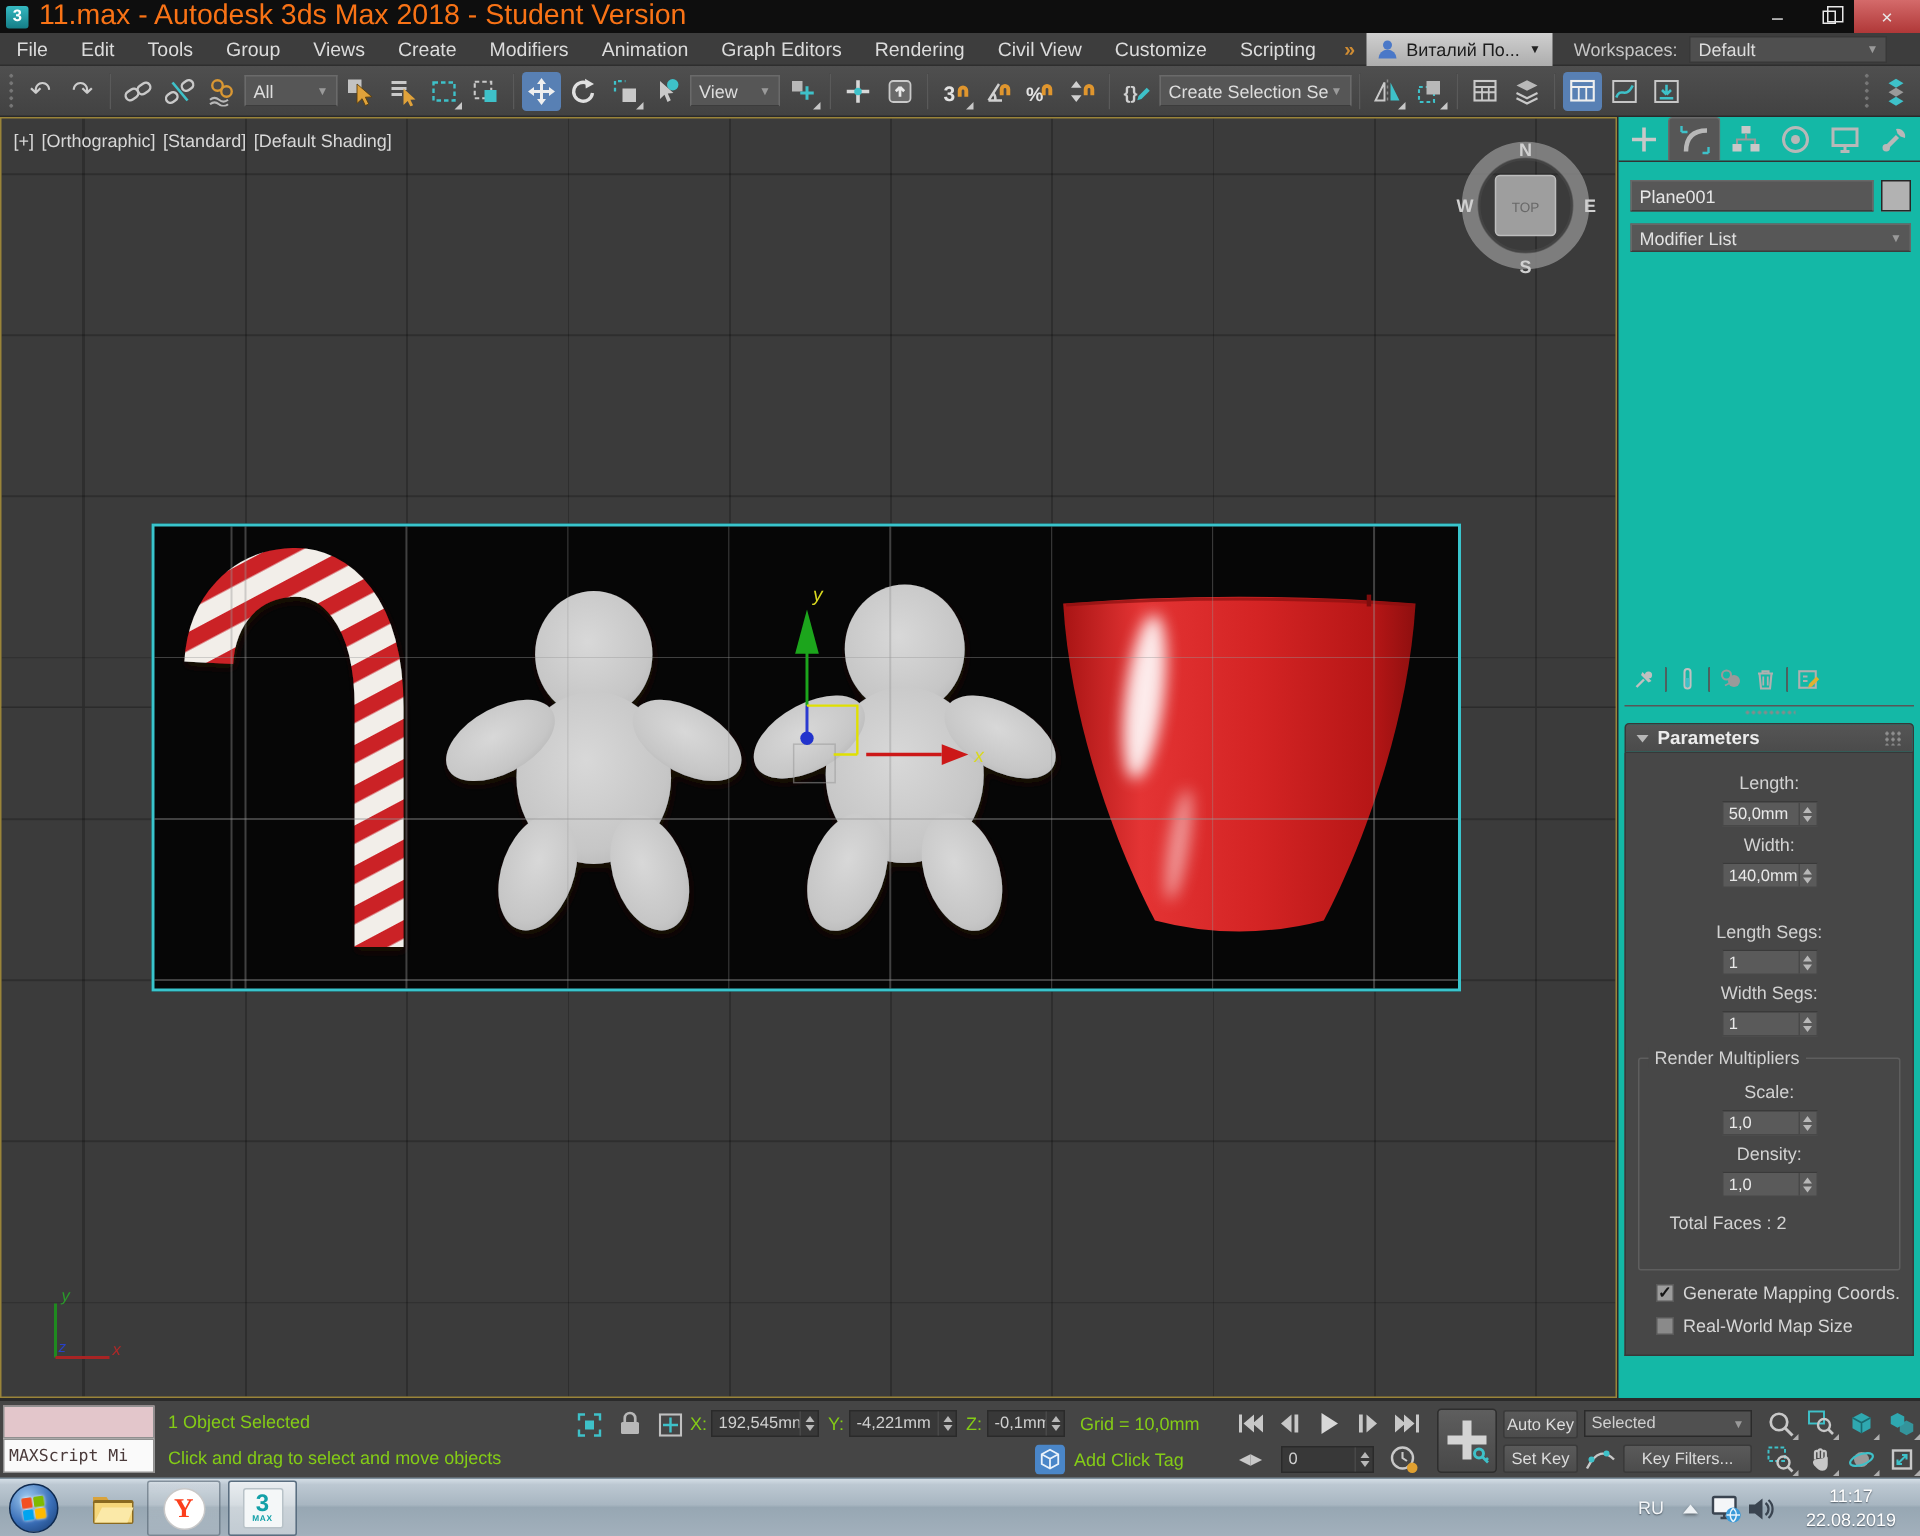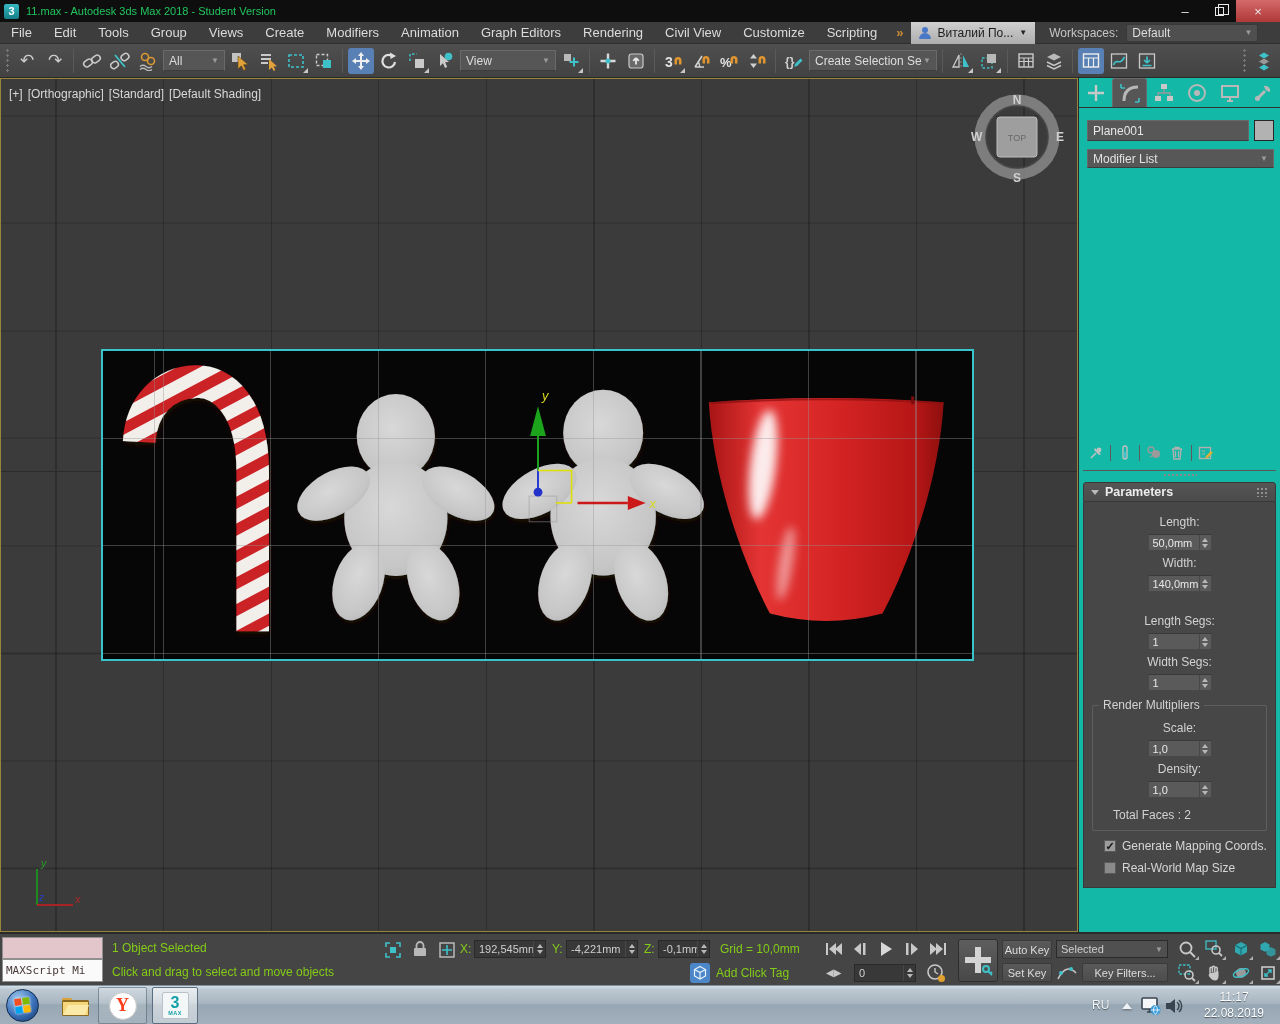--- a/index.html
+++ b/index.html
@@ -3,21 +3,21 @@
 <meta charset="utf-8">
 <style>
   *{margin:0;padding:0;box-sizing:border-box;}
   html,body{width:1280px;height:1024px;overflow:hidden;}
   body{font-family:"Liberation Sans",sans-serif;font-size:12px;background:#454545;}
   .app{position:relative;width:1280px;height:1024px;overflow:hidden;background:#454545;}
 
   
   .titlebar{position:absolute;top:0;left:0;right:0;height:22px;background:#0e0e0e;display:flex;align-items:center;padding-left:4px;}
   .app-icon{width:15px;height:15px;border-radius:2px;background:linear-gradient(#35b9c1,#157e87);color:#fff;font-weight:bold;font-size:11px;display:flex;align-items:center;justify-content:center;margin-right:7px;}
-  .title-text{color:#22c55e;font-size:11px;}
+  .title-text{color:#f97316;font-size:19px;}
   .win-btns{margin-left:auto;display:flex;height:22px;}
   .win-btn{width:34px;height:22px;display:flex;align-items:center;justify-content:center;color:#e8e8e8;font-size:13px;}
   .win-btn.close{width:44px;background:linear-gradient(#d46a6a,#b03838);}
   .restore-glyph{width:9px;height:9px;border:1px solid #e8e8e8;position:relative;background:#0e0e0e;}
   .restore-glyph::before{content:"";position:absolute;left:2px;top:-4px;width:9px;height:9px;border:1px solid #e8e8e8;}
 
   
   .menubar{position:absolute;top:22px;left:0;right:0;height:22px;background:#3d3d3d;border-bottom:1px solid #2e2e2e;display:flex;align-items:center;}
   .menu-item{padding:0 11px;color:#dcdcdc;font-size:13px;line-height:21px;cursor:default;}
   .menu-overflow{color:#cf8c33;font-size:13px;font-weight:bold;padding:0 8px;}
@@ -75,21 +75,21 @@
   .ro-body{background:#474747;border:1px solid #383838;border-top:none;padding:8px 6px 12px;}
   .prow{display:flex;align-items:center;justify-content:flex-start;gap:5px;margin:5px 0;flex-direction:column;}
   .plabel{color:#d2d2d2;font-size:12px;}
   .spinfield{width:64px;height:17px;background:#5a5a5a;border:1px solid #484848;border-top-color:#3a3a3a;display:flex;align-items:stretch;}
   .spinfield .val{flex:1;color:#e8e8e8;font-size:11px;display:flex;align-items:center;padding-left:4px;overflow:hidden;white-space:nowrap;}
   .spincol{width:12px;border-left:1px solid #484848;display:flex;flex-direction:column;align-items:center;justify-content:center;gap:2px;}
   .sp-up{width:0;height:0;border-left:3.5px solid transparent;border-right:3.5px solid transparent;border-bottom:4px solid #b8b8b8;}
   .sp-dn{width:0;height:0;border-left:3.5px solid transparent;border-right:3.5px solid transparent;border-top:4px solid #b8b8b8;}
   .groupbox{margin:14px 2px 4px;border:1px solid #5e5e5e;border-radius:2px;position:relative;padding:10px 4px 4px;}
   .gb-legend{position:absolute;top:-8px;left:6px;background:#474747;padding:0 4px;color:#d2d2d2;font-size:12px;}
-  .total-faces{color:#d2d2d2;font-size:12px;margin:10px 0 4px 16px;}
+  .total-faces{color:#d2d2d2;font-size:12px;margin:10px 0 20px 16px;}
   .cbrow{display:flex;align-items:center;gap:6px;margin:8px 0 0 14px;}
   .cbox{width:12px;height:12px;background:#9c9c9c;border:1px solid #5a5a5a;display:flex;align-items:center;justify-content:center;font-size:11px;color:#161616;font-weight:bold;line-height:1;}
   .cbox.off{background:#8a8a8a;color:transparent;}
   .cblabel{color:#d6d6d6;font-size:12px;}
 
   
   .statusbar{position:absolute;top:932px;left:0;width:1280px;height:53px;background:#454545;border-top:2px solid #2a2a2a;}
   .sb-abs{position:absolute;}
   .listener-pink{left:2px;top:3px;width:101px;height:22px;background:#e3c6cb;border:1px solid #909090;}
   .listener-white{left:2px;top:25px;width:101px;height:23px;background:#fafafa;border:1px solid #909090;color:#4a3a3a;font-family:"DejaVu Sans Mono",monospace;font-size:11px;line-height:21px;padding-left:3px;white-space:nowrap;overflow:hidden;}
@@ -245,21 +245,21 @@
           <path d="M3 10 V3 H10" fill="none" stroke="#3ec1c9" stroke-width="1.5" stroke-dasharray="2.5 2"></path>
           <rect x="8" y="8" width="9" height="9" fill="#c9c9c9"></rect>
         </svg>
       </span>
     <span class="tb">
         <svg width="20" height="20">
           <circle cx="13.5" cy="5.5" r="3.8" fill="#3ec1c9"></circle>
           <path d="M5 3 L5 15 L8 12.2 L10 17 L12.2 15.9 L10.2 11.3 L14 11 Z" fill="#c9c9c9"></path>
         </svg>
       </span>
-    <div class="tb-dd" style="width:96px">
+    <div class="tb-dd" style="width:60px">
       <span>View</span>
       <span class="dd-arrow">▼</span>
     </div>
     <span class="tb fly">
         <svg width="20" height="20">
           <rect x="3" y="3" width="7" height="7" fill="#b8b8b8"></rect>
           <path d="M13 6.5 v9 M8.5 11 h9" stroke="#3ec1c9" stroke-width="2"></path>
         </svg>
       </span>
     <span class="tsep"></span>

